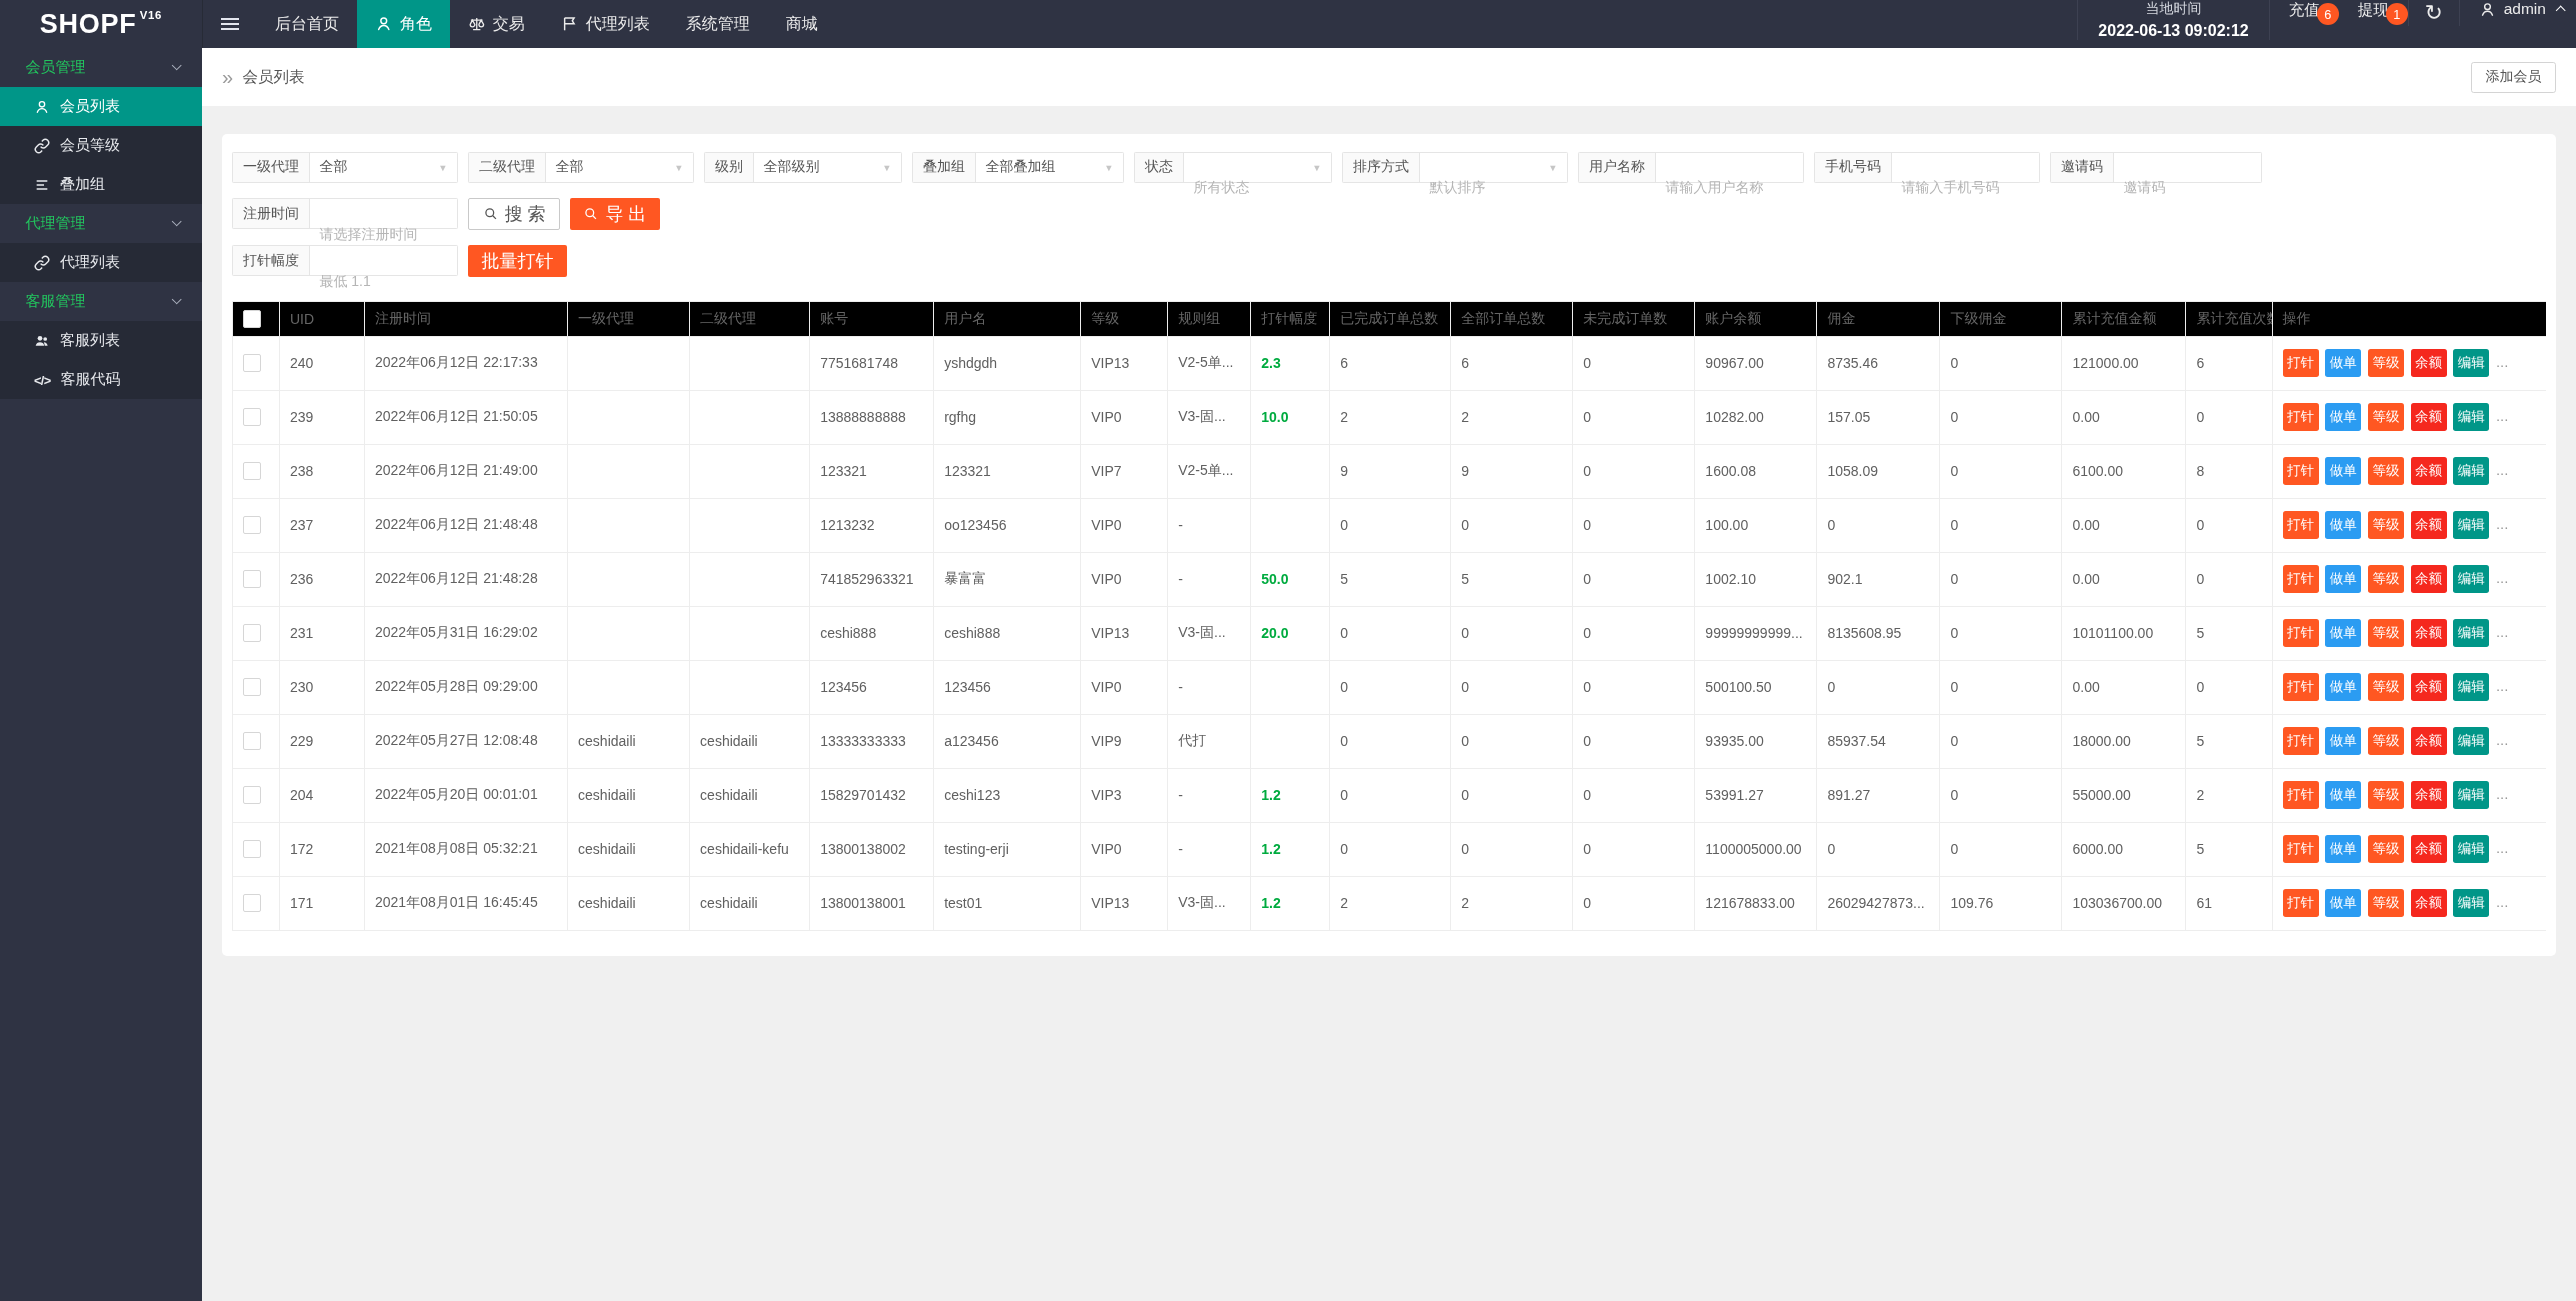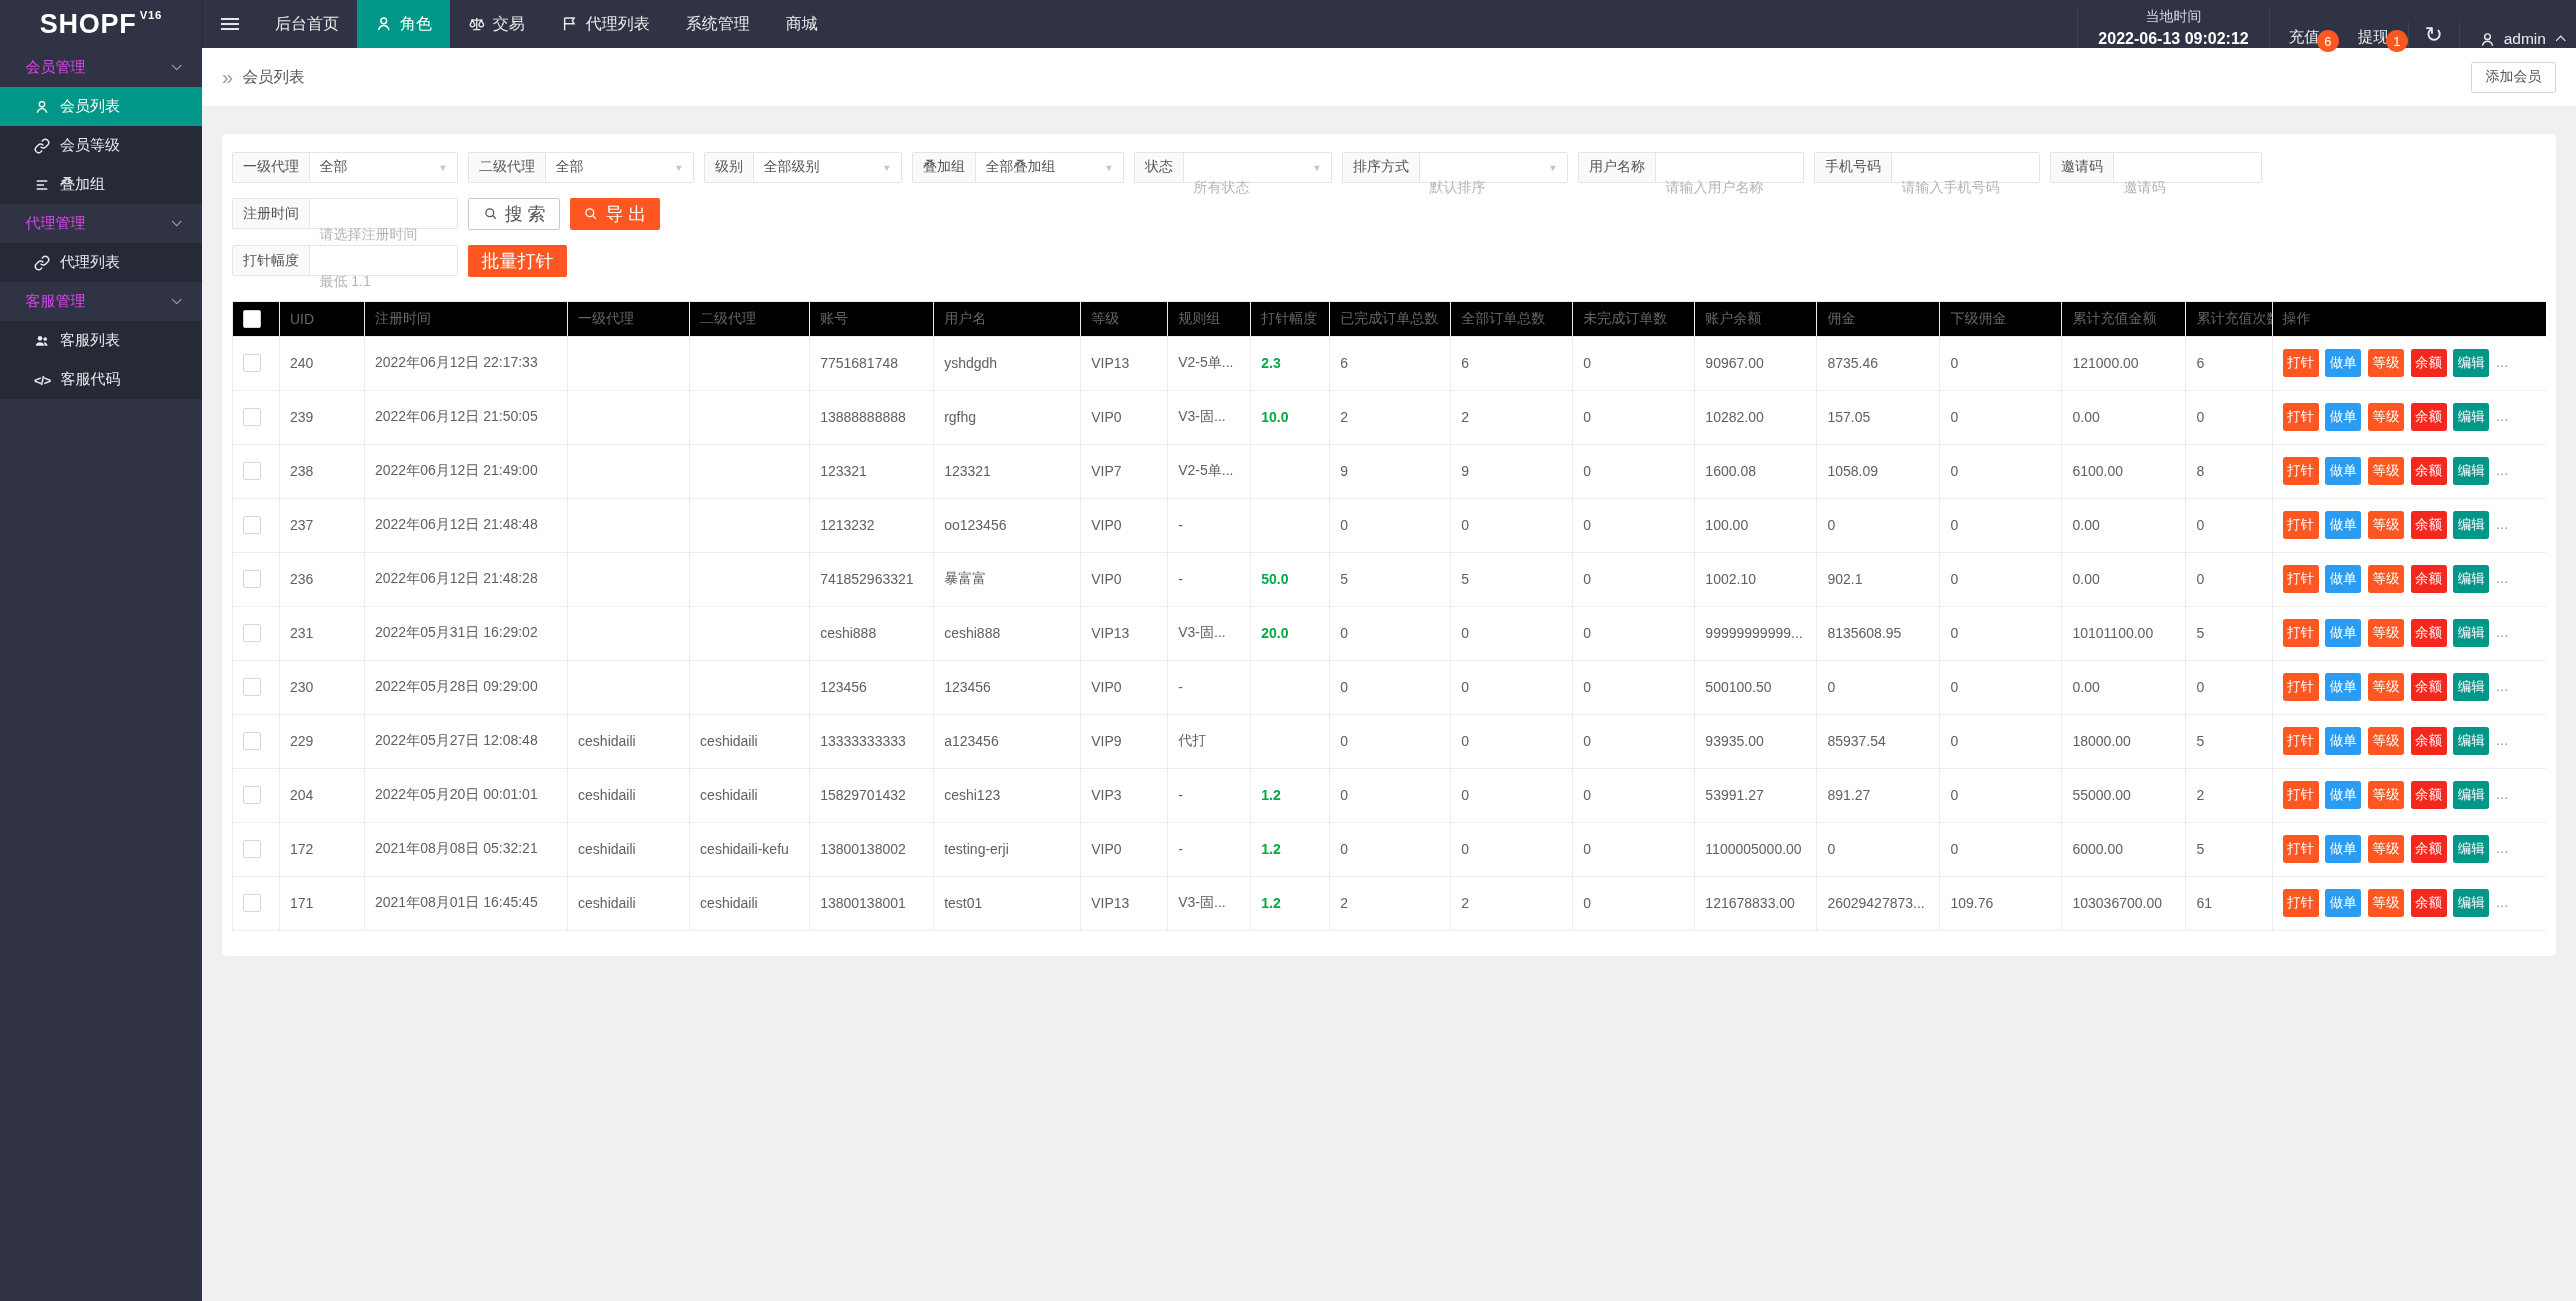--- a/index.html
+++ b/index.html
@@ -9,34 +9,34 @@
   
   .topbar { position:absolute; top:0; left:0; width:2576px; height:48px; background:var(--dark,#2f3343); display:flex; align-items:stretch; z-index:10; }
   .logo { width:202px; min-width:202px; display:flex; align-items:center; justify-content:center; color:#fff; font-size:27px; font-weight:700; letter-spacing:0.7px; }
   .logo .ver { font-size:11.4px; font-weight:700; margin-left:3.4px; position:relative; top:-8.7px; }
   .burger { display:flex; flex-direction:column; justify-content:center; gap:3.4px; padding:0 18px; border-left:0.7px solid #272b36; cursor:pointer; }
   .burger i { display:block; width:18px; height:2px; background:#e3e6ee; }
   .topnav { display:flex; align-items:stretch; }
   .nav-item { display:flex; align-items:center; gap:7.4px; padding:0 18px; font-size:16px; color:#ececec; cursor:pointer; white-space:nowrap; }
   .nav-item.active { background:var(--accent,#009688); color:#fff; }
   .nav-item svg { width:17.5px; height:17.5px; display:block; }
-  .top-right { margin-left:auto; display:flex; align-items:flex-end; }
+  .top-right { margin-left:auto; display:flex; align-items:flex-start; }
   .timeb { border-left:0.7px solid #3d4152; border-right:0.7px solid #3d4152; padding:0 20px; display:flex; flex-direction:column; align-items:center; justify-content:center; gap:4px; }
   .timeb .t1 { font-size:14px; color:#d6d9e0; }
   .timeb .t2 { font-size:16px; color:#fff; font-weight:600; }
   .top-item { position:relative; display:flex; align-items:center; padding:0 19px; font-size:15.5px; color:#ececec; cursor:pointer; white-space:nowrap; }
   .badge { position:absolute; top:3.4px; right:0; min-width:22px; height:22px; border-radius:11.4px; background:var(--orange,#ff5722); color:#fff; font-size:12.8px; display:flex; align-items:center; justify-content:center; padding:0 2.7px; }
   .refresh { font-size:21.5px; border-left:0.7px solid #3d4152; border-right:0.7px solid #3d4152; padding:0 16px; }
   .user { gap:8px; padding-right:12px; }
   .user svg { width:17px; height:17px; }
   .chev-up { width:7.4px; height:7.4px; border-left:1.3px solid #fff; border-top:1.3px solid #fff; transform:rotate(45deg); margin-left:2.7px; position:relative; top:2px; }
 
   
   .sidebar { position:absolute; top:48px; left:0; bottom:0; width:202px; background:var(--dark,#2f3343); }
-  .sgroup { height:39px; display:flex; align-items:center; padding:0 21.5px 0 25.6px; color:#d946ef; font-size:15px; cursor:pointer; }
+  .sgroup { height:39px; display:flex; align-items:center; padding:0 21.5px 0 25.6px; color:#22c55e; font-size:15px; cursor:pointer; }
   .chev-down { width:7.4px; height:7.4px; border-right:1.3px solid #aab0bd; border-bottom:1.3px solid #aab0bd; transform:rotate(45deg); margin-left:auto; position:relative; top:-2px; }
   .sitem { height:39px; display:flex; align-items:center; gap:10px; padding-left:34px; background:#262a36; color:#e8eaee; font-size:15px; cursor:pointer; }
   .sitem svg { width:16px; height:16px; display:block; }
   .sitem .ic-txt { font-size:12.8px; font-weight:700; letter-spacing:-0.7px; }
   .sitem.active { background:var(--accent,#009688); color:#fff; }
 
   
   .main { position:absolute; left:202px; top:48px; right:0; bottom:0; }
   .bcbar { height:58px; background:#fff; display:flex; align-items:center; padding:0 20px; }
   .bc-marker { color:#9a9a9a; font-size:20px; margin-right:9.4px; }

